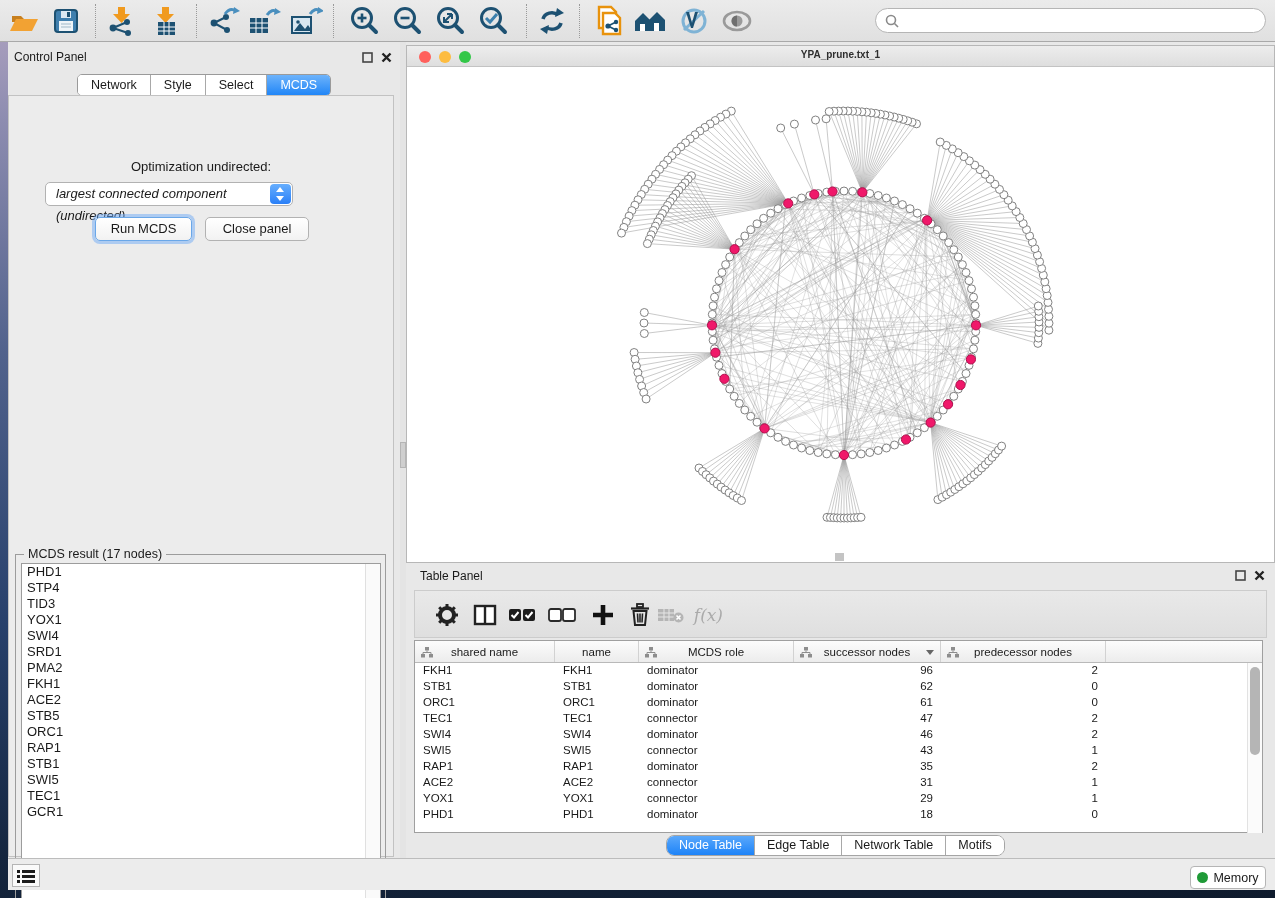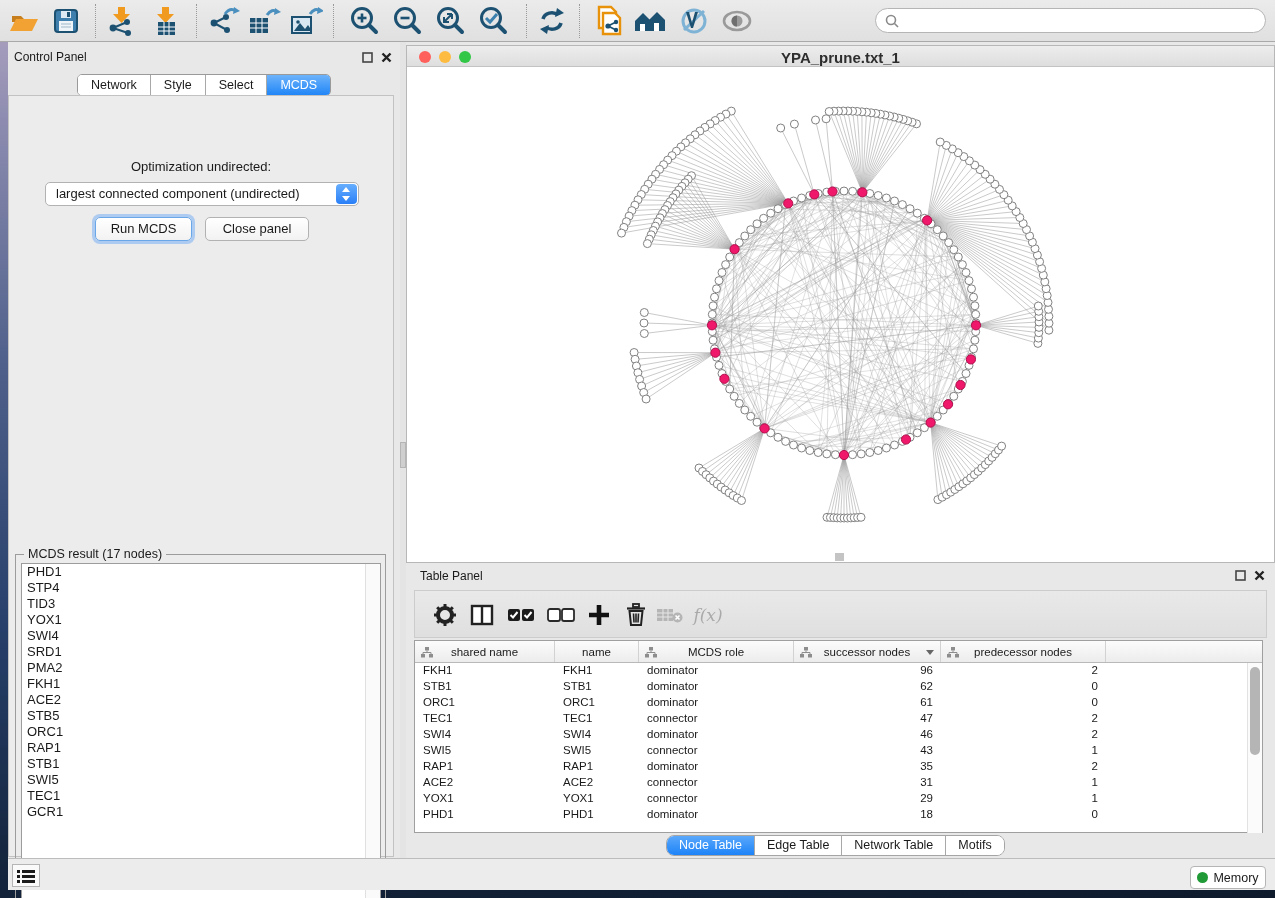--- a/index.html
+++ b/index.html
@@ -27,22 +27,22 @@
   .win-mini { position:absolute; top:6px; width:13px; height:13px; display:flex; align-items:center; justify-content:center; }
   #cp-float { right:26px; } #cp-close { right:7px; }
   #cp-tabs { position:absolute; left:69px; top:29px; height:22px; display:flex;
     border:1px solid #9a9a9a; border-radius:5px; overflow:hidden; background:#fff; }
   .seg { padding:0 13px; font-size:12.5px; line-height:20px; border-right:1px solid #a8a8a8; background:#fff; }
   .seg:last-child { border-right:none; }
   .seg.active { background:linear-gradient(#6db3fb,#2186f7); color:#fff; }
   #cp-body { position:absolute; left:0px; top:50px; width:386px; height:762px;
     background:#ececec; border:1px solid #c2c2c2; }
   #opt-label { position:absolute; left:0; top:63px; width:100%; text-align:center; font-size:13px; }
-  #opt-select { position:absolute; left:36px; top:86px; width:314px; height:24px; background:#fff;
-    border:1px solid #b2b2b2; border-radius:5px; font-size:13px; line-height:22px; padding-left:10px; }
+  #opt-select { position:absolute; left:36px; top:86px; width:248px; height:24px; background:#fff;
+    border:1px solid #b2b2b2; border-radius:5px; font-size:13px; line-height:22px; padding-left:10px;font-style:italic; }
   #opt-stepper { position:absolute; right:1px; top:1px; width:21px; height:20px; border-radius:4px;
     background:linear-gradient(#66aefe,#2a7ff7); }
   #opt-stepper:before, #opt-stepper:after { content:""; position:absolute; left:6px; border-left:4.5px solid transparent; border-right:4.5px solid transparent; }
   #opt-stepper:before { top:3px; border-bottom:5px solid #fff; }
   #opt-stepper:after  { bottom:3px; border-top:5px solid #fff; }
   .cp-btn { position:absolute; top:121px; height:24px; background:linear-gradient(#ffffff,#f2f2f2);
     border:1px solid #b2b2b2; border-radius:5px; font-size:13px; text-align:center; line-height:22px; }
   #run-btn { left:86px; width:97px; border-color:#6aa7e8; box-shadow:0 0 0 3px rgba(110,170,245,.5); }
   #close-btn { left:196px; width:104px; }
   #result-group { position:absolute; left:6px; top:422px; width:371px; height:370px; border:1px solid #9c9c9c;margin-top:36px; }
@@ -53,31 +53,31 @@
   .li { font-size:13px; line-height:16px; padding-left:5px; }
 
   
   #divider { left:392px; top:0; width:6px; height:816px; background:#e4e4e4; }
   #divider-handle { position:absolute; left:0px; top:400px; width:6px; height:26px; background:#cfcfcf; border:1px solid #b5b5b5; }
 
   
   #net-window { left:398px; top:3px; width:869px; height:518px; background:#fff; border:1px solid #b7b7b7; }
   #net-titlebar { position:relative; height:21px; background:linear-gradient(#ededed,#dedede); border-bottom:1px solid #c3c3c3; }
   .traffic { position:absolute; top:4.5px; width:12px; height:12px; border-radius:50%; }
-  #net-title { position:absolute; width:100%; text-align:center; top:3px; font-size:15px; font-weight:bold; color:#2e2e2e; }
+  #net-title { position:absolute; width:100%; text-align:center; top:3px; font-size:10px; font-weight:bold; color:#2e2e2e; }
   #net-canvas { position:absolute; left:0; top:21px; width:867px; height:495px; background:#fff; overflow:hidden; }
   #net-scroll-handle { position:absolute; left:428px; top:486px; width:9px; height:8px; background:#c4c4c4; }
 
   
   #table-panel { left:398px; top:521px; width:869px; height:293px; background:#e8e8e8; }
   #tp-title { position:absolute; left:14px; top:6px; font-size:12px; }
   #tp-float { right:28px; } #tp-close { right:9px; }
   #tp-toolbar { position:absolute; left:8px; top:27px; width:853px; height:48px;
     background:linear-gradient(#e9e9e9,#dfdfdf); border:1px solid #cccccc; }
-  .tp-icon { position:absolute; top:10px; width:30px; height:28px; display:flex; align-items:center; justify-content:center; }
+  .tp-icon { position:absolute; top:10px; width:30px; height:28px; display:flex; align-items:center; justify-content:flex-end; }
   #fx-label { font-family:"DejaVu Serif","Liberation Serif",serif; font-style:italic; font-size:17px; color:#aaa; }
   #tbl { position:absolute; left:8px; top:77px; width:849px; height:193px; background:#fff; border:1px solid #9f9f9f; }
   #tbl-header { display:flex; height:22px; background:linear-gradient(#fcfcfc,#ececec); border-bottom:1px solid #b9b9b9; }
   .th { position:relative; display:flex; align-items:center; justify-content:center; font-size:11.5px; border-right:1px solid #d2d2d2; }
   .th .tree { position:absolute; left:6px; top:6px; }
   .th .sort { position:absolute; right:6px; top:9px; width:0; height:0; border-left:4px solid transparent; border-right:4px solid transparent; border-top:5px solid #666; }
   .c0{width:140px}.c1{width:84px}.c2{width:155px}.c3{width:147px}.c4{width:165px}.cf{flex:1;border-right:none}
   .tr { display:flex; height:16px; font-size:11.5px; }
   .td { padding:1px 8px 0 8px; overflow:hidden; white-space:nowrap; }
   .num { text-align:right; }

